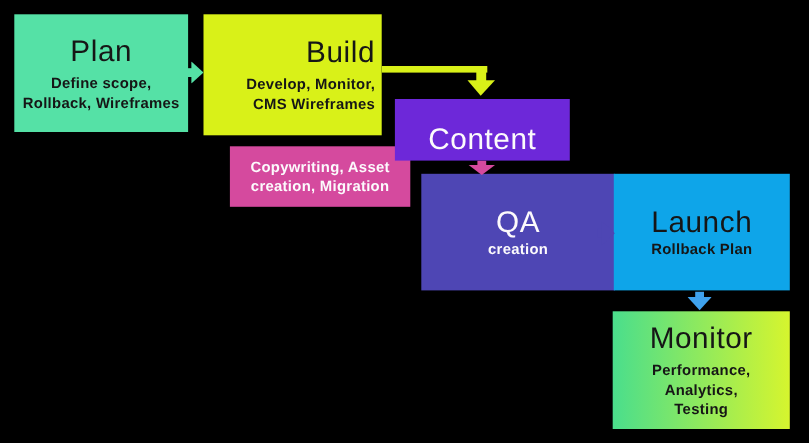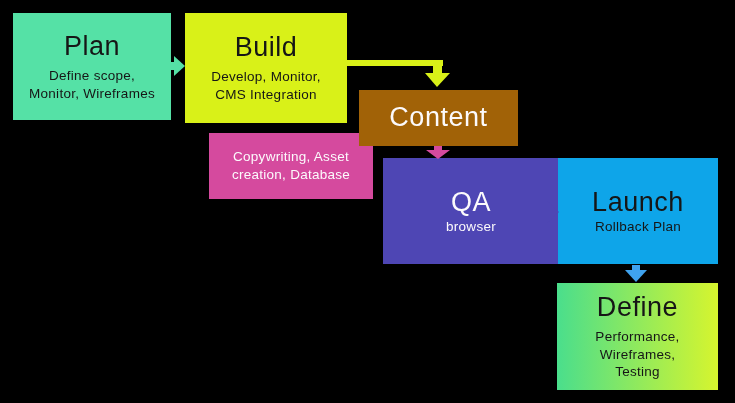--- a/index.html
+++ b/index.html
@@ -8,78 +8,78 @@
     font-family:"Liberation Sans", sans-serif;
   }
   .node{
     position:absolute;display:flex;flex-direction:column;justify-content:center;
     align-items:center;text-align:center;box-sizing:border-box;padding:4px 6px;
   }
   .title{
     font-size:27px;line-height:1.15;letter-spacing:.02em;font-weight:400;
   }
   .sub{
-    font-size:13.5px;line-height:1.32;letter-spacing:.02em;font-weight:400;
+    font-size:13.5px;line-height:1.32;letter-spacing:.02em;font-weight:700;
   }
   .sub.first{margin-top:5px;}
   .dark{color:#161616;}
   .light{color:#fcfafc;}
   #plan    {left:13px;  top:13px;  width:158px; height:107px;}
   #build   {left:185px; top:13px;  width:162px; height:110px;}
-  #note    {left:209px; top:133px; width:164px; height:66px;}
+  #note    {left:209px; top:133px; width:164px; height:55px;}
   #content {left:359px; top:90px;  width:159px; height:56px;}
   #qa      {left:383px; top:158px; width:176px; height:106px;}
   #launch  {left:558px; top:158px; width:160px; height:106px;}
   #monitor {left:557px; top:283px; width:161px; height:107px;}
   .conn{position:absolute;display:block;}
   #conn-plan-build     {left:170px; top:56px;  width:15px;  height:20px;}
   #conn-build-content  {left:347px; top:60px;  width:110px; height:30px;}
   #conn-content-qa     {left:425px; top:146px; width:26px;  height:13px;}
   #conn-qa-launch      {left:543px; top:201px; width:16px;  height:22px;}
   #conn-launch-monitor {left:625px; top:265px; width:22px;  height:18px;}
 </style>
 </head>
 <body>
 
 <div class="stage" style="background: rgb(0, 0, 0);">
 
   <div class="node" id="plan" style="background: rgb(85, 225, 166);">
     <div class="title dark">Plan</div>
     <div class="sub dark first">Define scope,</div>
-    <div class="sub dark">Monitor, Wireframes</div>
+    <div class="sub dark">Rollback, Wireframes</div>
   </div>
 
-  <div class="node" id="build" style="background: rgb(217, 241, 24);">
+  <div class="node" id="build" style="background: rgb(217, 241, 24); align-items: flex-end;">
     <div class="title dark">Build</div>
     <div class="sub dark first">Develop, Monitor,</div>
-    <div class="sub dark">CMS Integration</div>
+    <div class="sub dark">CMS Wireframes</div>
   </div>
 
   <div class="node" id="note" style="background: rgb(213, 74, 158);">
     <div class="sub light">Copywriting, Asset</div>
-    <div class="sub light">creation, Database</div>
+    <div class="sub light">creation, Migration</div>
   </div>
 
-  <div class="node" id="content" style="background: #a16207;">
+  <div class="node" id="content" style="background: #6d28d9; justify-content: flex-end;">
     <div class="title light">Content</div>
   </div>
 
   <div class="node" id="qa" style="background: rgb(78, 70, 180);">
     <div class="title light">QA</div>
-    <div class="sub light">browser</div>
+    <div class="sub light">creation</div>
   </div>
 
   <div class="node" id="launch" style="background: #0ea5e9;">
     <div class="title dark">Launch</div>
     <div class="sub dark">Rollback Plan</div>
   </div>
 
   <div class="node" id="monitor" style="background: linear-gradient(90deg, rgb(74, 222, 140) 0%, rgb(214, 245, 46) 100%);">
-    <div class="title dark">Define</div>
-    <div class="sub dark first">Performance, Wireframes,</div>
+    <div class="title dark">Monitor</div>
+    <div class="sub dark first">Performance, Analytics,</div>
     <div class="sub dark">Testing</div>
   </div>
 
   <svg class="conn" id="conn-plan-build" viewBox="0 0 15 20">
     <g style="fill: rgb(85, 225, 166);">
       <rect x="0" y="6" width="5" height="8"></rect>
       <polygon points="4,0 15,10 4,20"></polygon>
     </g>
   </svg>
 

